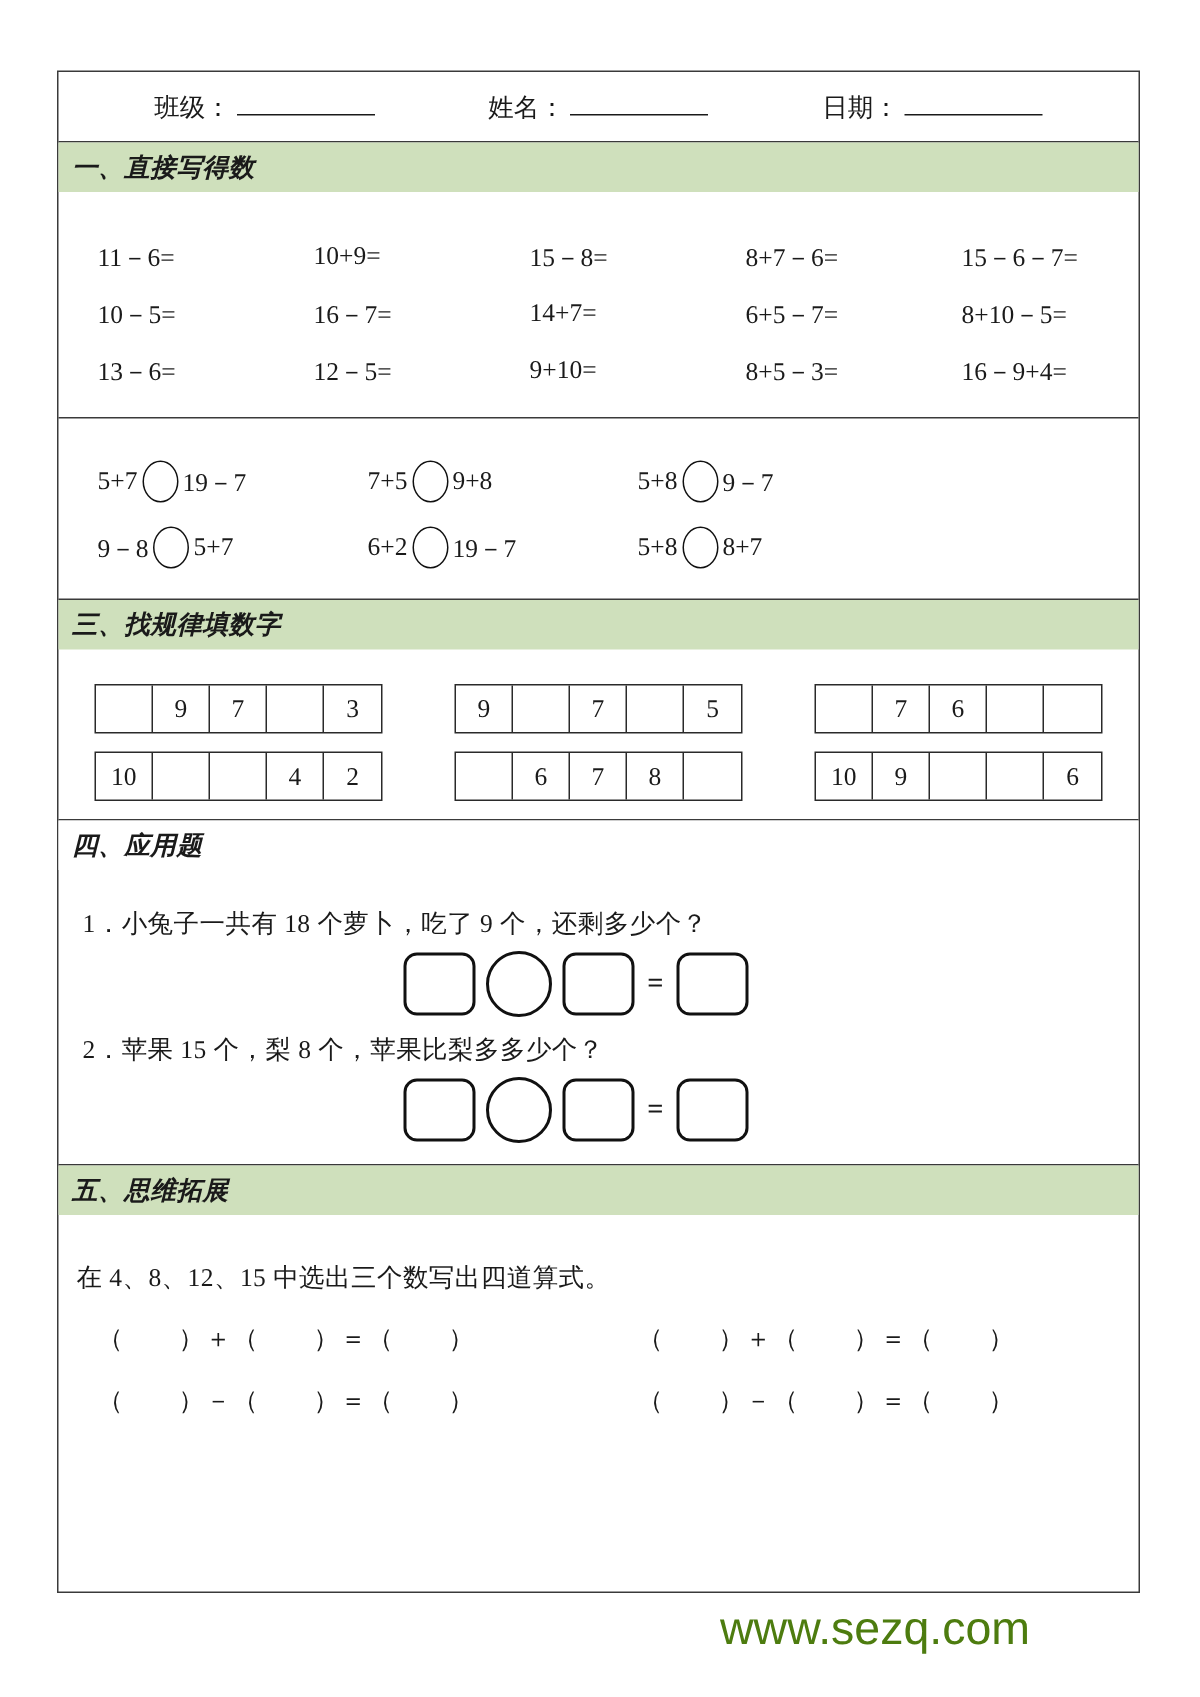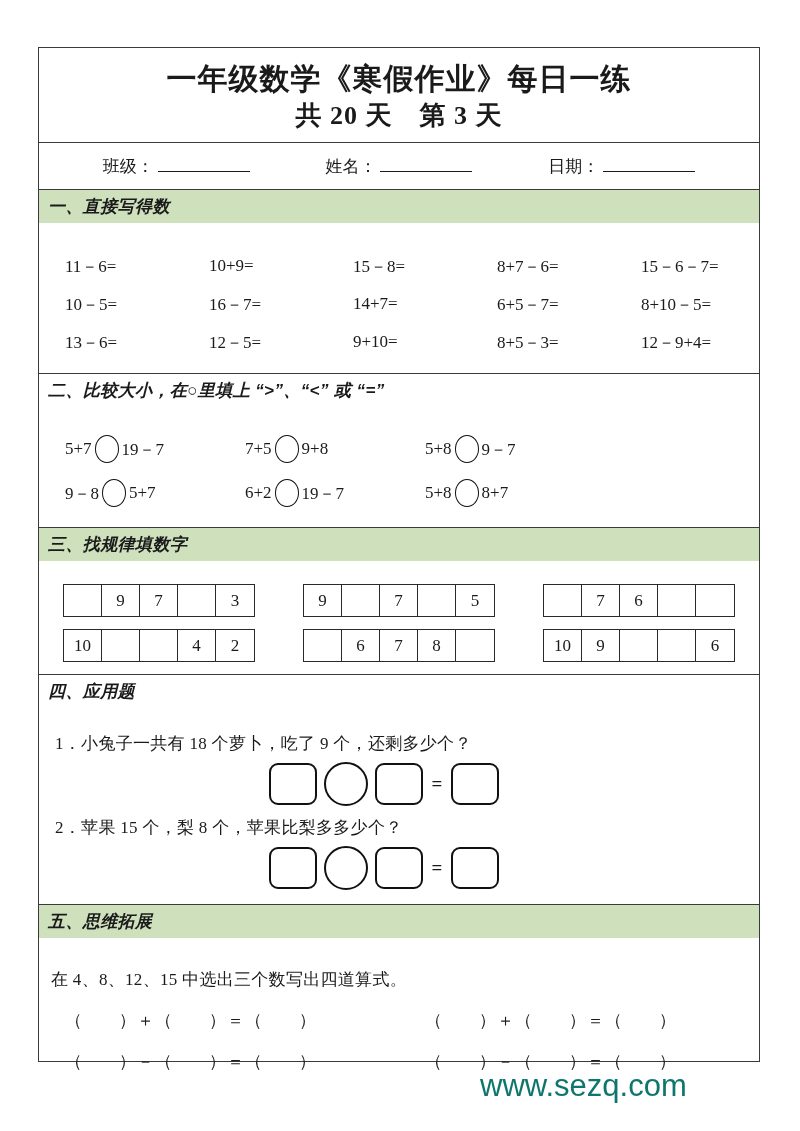--- a/index.html
+++ b/index.html
@@ -211,34 +211,30 @@
     letter-spacing: 1px;
   }
 
   
   .watermark {
     position: absolute;
     left: 480px;
     top: 1068px;
     font-family: "Liberation Sans", "DejaVu Sans", sans-serif;
     font-size: 31px;
-    color: #0f766e;
+    color: #4d7c0f;
     letter-spacing: 0px;
     white-space: nowrap;
   }
 </style>
 </head>
 <body>
 
 <div class="sheet">
 
-  <div class="title-block">
-    <div class="title-line1">一年级数学《寒假作业》每日一练</div>
-    <div class="title-line2">共 20 天　第 3 天</div>
-  </div>
 
   <div class="info-row">
     <div class="info-field">
       <span>班级：</span>
       <span class="info-blank"></span>
     </div>
     <div class="info-field">
       <span>姓名：</span>
       <span class="info-blank"></span>
     </div>
@@ -263,26 +259,25 @@
         <div class="arith-cell">16－7=</div>
         <div class="arith-cell">14+7=</div>
         <div class="arith-cell">6+5－7=</div>
         <div class="arith-cell">8+10－5=</div>
       </div>
       <div class="arith-row">
         <div class="arith-cell">13－6=</div>
         <div class="arith-cell">12－5=</div>
         <div class="arith-cell">9+10=</div>
         <div class="arith-cell">8+5－3=</div>
-        <div class="arith-cell">12－9+4=</div>
-      </div>
-    </div>
-  </div>
-
-  <div class="sec-head white">二、比较大小，在○里填上 “&gt;”、“&lt;” 或 “=”</div>
+        <div class="arith-cell">16－9+4=</div>
+      </div>
+    </div>
+  </div>
+
   <div class="sec-body divider">
     <div class="cmp-wrap">
       <div class="cmp-row">
         <div class="cmp-cell">
           <span>5+7</span>
           <span class="cmp-circle"></span>
           <span>19－7</span>
         </div>
         <div class="cmp-cell">
           <span>7+5</span>

